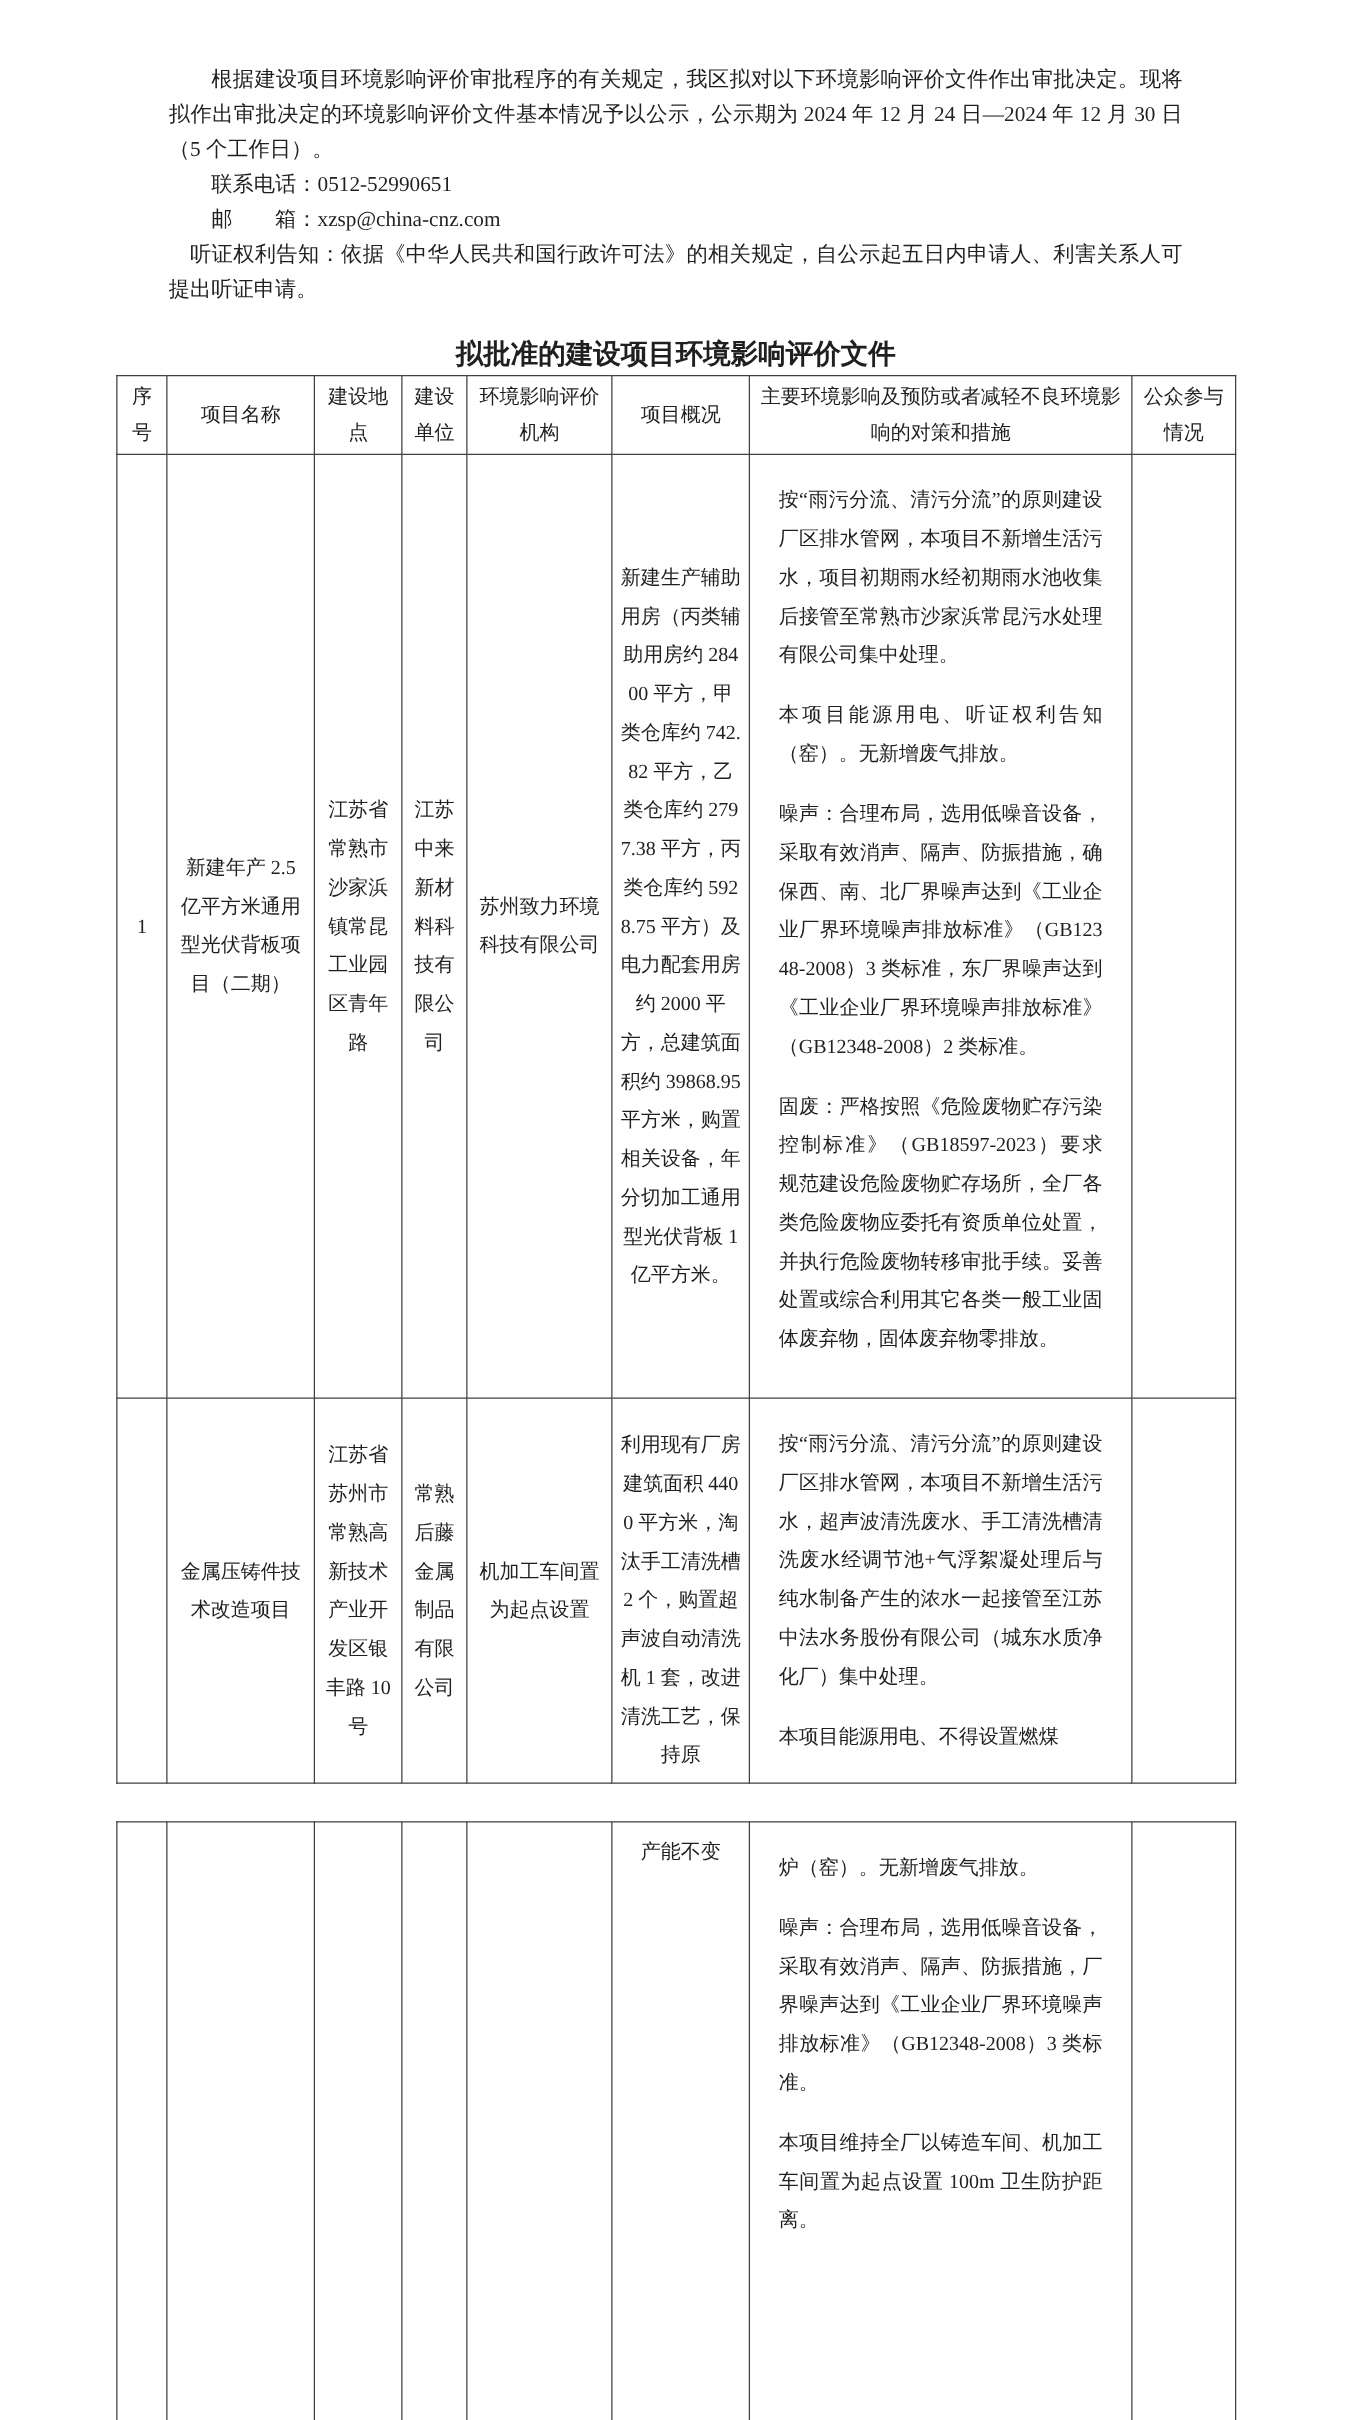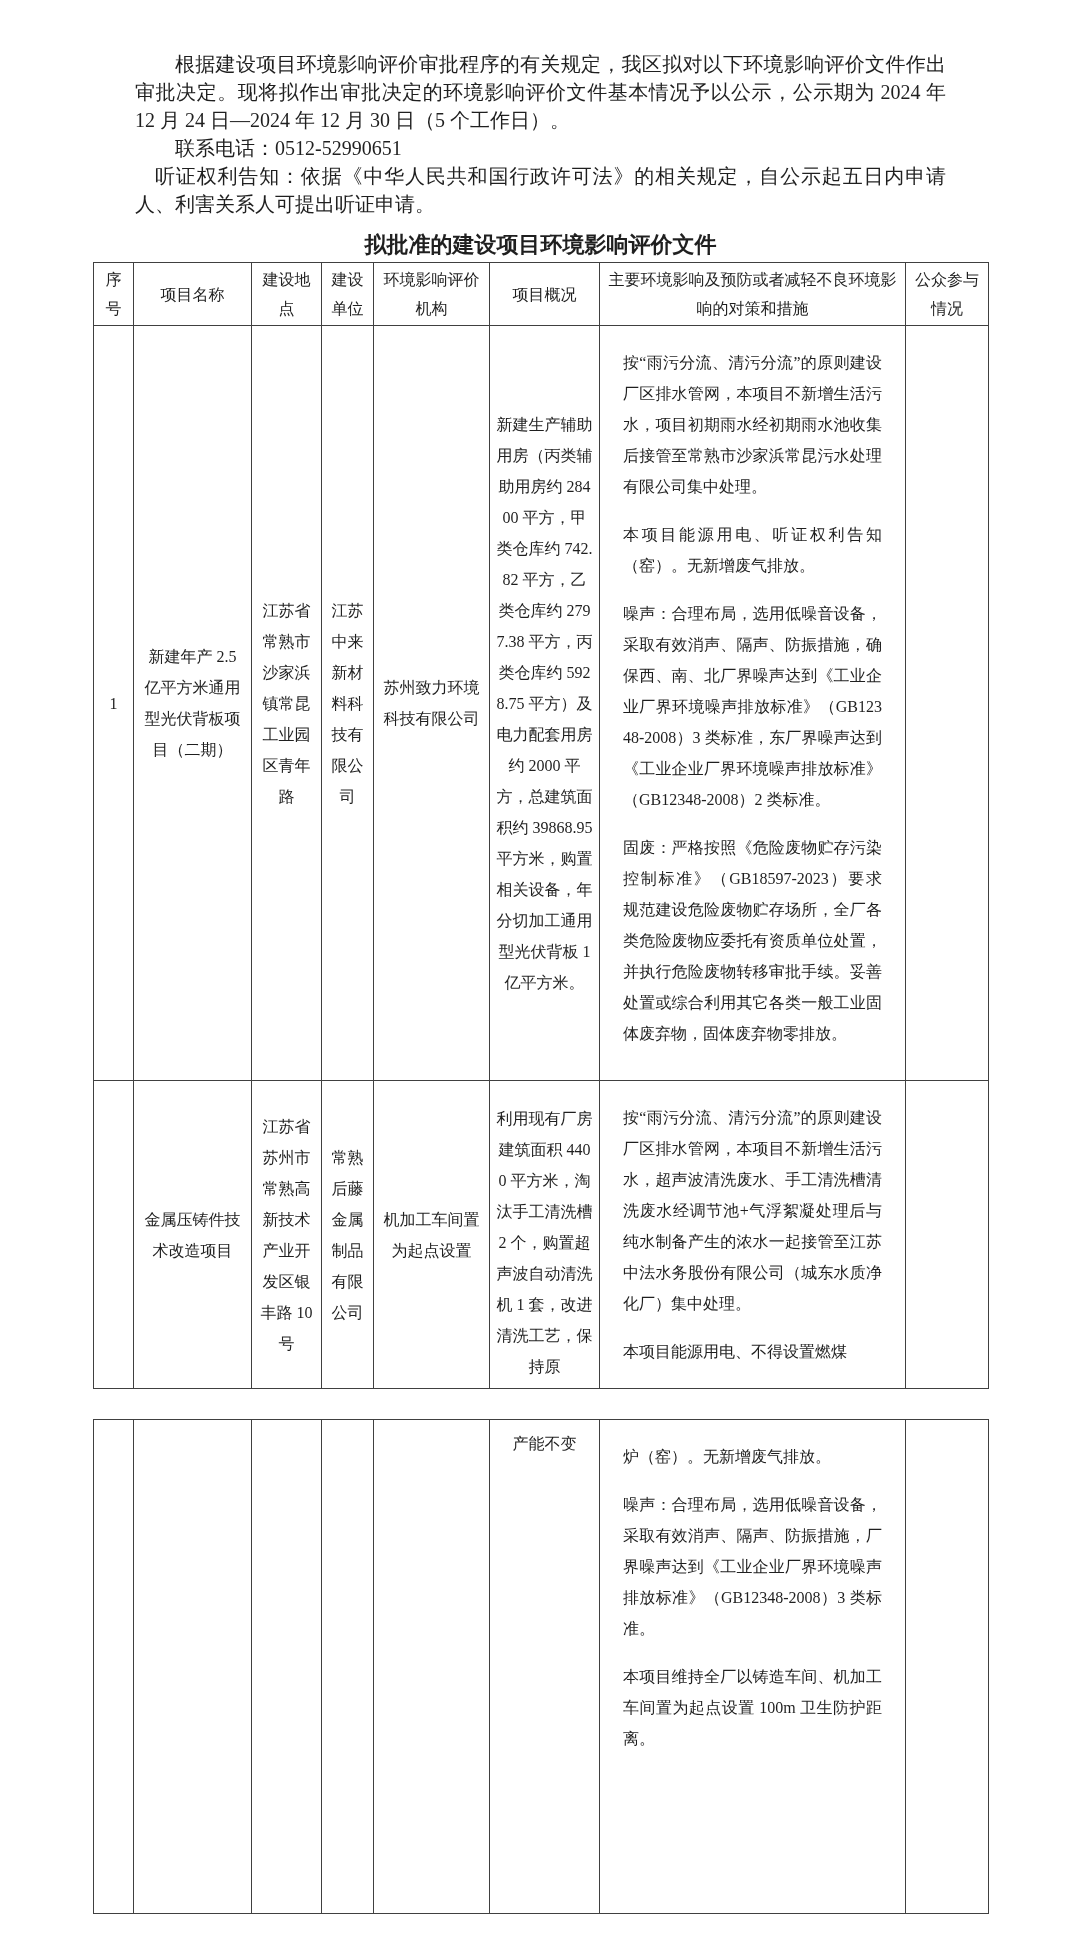--- a/index.html
+++ b/index.html
@@ -7,28 +7,28 @@
     width:1080px;height:1936px;
     background:#ffffff;
     color:#1f1f1f;
     font-family:"Liberation Serif","DejaVu Serif",serif;
     -webkit-font-smoothing:antialiased;
   }
   .page{box-sizing:border-box;width:1080px;padding:50px 92px 0 93px;}
   .intro{margin:0 42px;}
   .intro p{
     margin:0;
-    font-size:20px;
+    font-size:17px;
     line-height:28px;
     text-align:justify;
   }
   .indent-2{text-indent:2em;}
   .indent-1{text-indent:1em;}
   .doc-title{
-    margin:12px 0 2px 0;
+    margin:22px 0 2px 0;
     font-size:22px;
     font-weight:bold;
     text-align:center;
     line-height:30px;
   }
   table.approval{
     table-layout:fixed;
     width:895px;
     border-collapse:collapse;
     font-size:16px;
@@ -63,20 +63,21 @@
   .row-second td.c-overview{vertical-align:top;padding-top:22px;}
 </style>
 </head>
 <body>
 
 <div class="page">
 
   <div class="intro">
     <p class="indent-2">根据建设项目环境影响评价审批程序的有关规定，我区拟对以下环境影响评价文件作出审批决定。现将拟作出审批决定的环境影响评价文件基本情况予以公示，公示期为 2024 年 12 月 24 日—2024 年 12 月 30 日（5 个工作日）。</p>
     <p class="indent-2">联系电话：0512-52990651</p>
+    <p class="indent-2">邮　　箱：xzsp@china-cnz.com</p>
     <p class="indent-1">听证权利告知：依据《中华人民共和国行政许可法》的相关规定，自公示起五日内申请人、利害关系人可提出听证申请。</p>
   </div>
 
   <h3 class="doc-title">拟批准的建设项目环境影响评价文件</h3>
 
   <table class="approval">
     <colgroup>
       <col style="width:40px">
         <col style="width:118px">
         <col style="width:70px">

